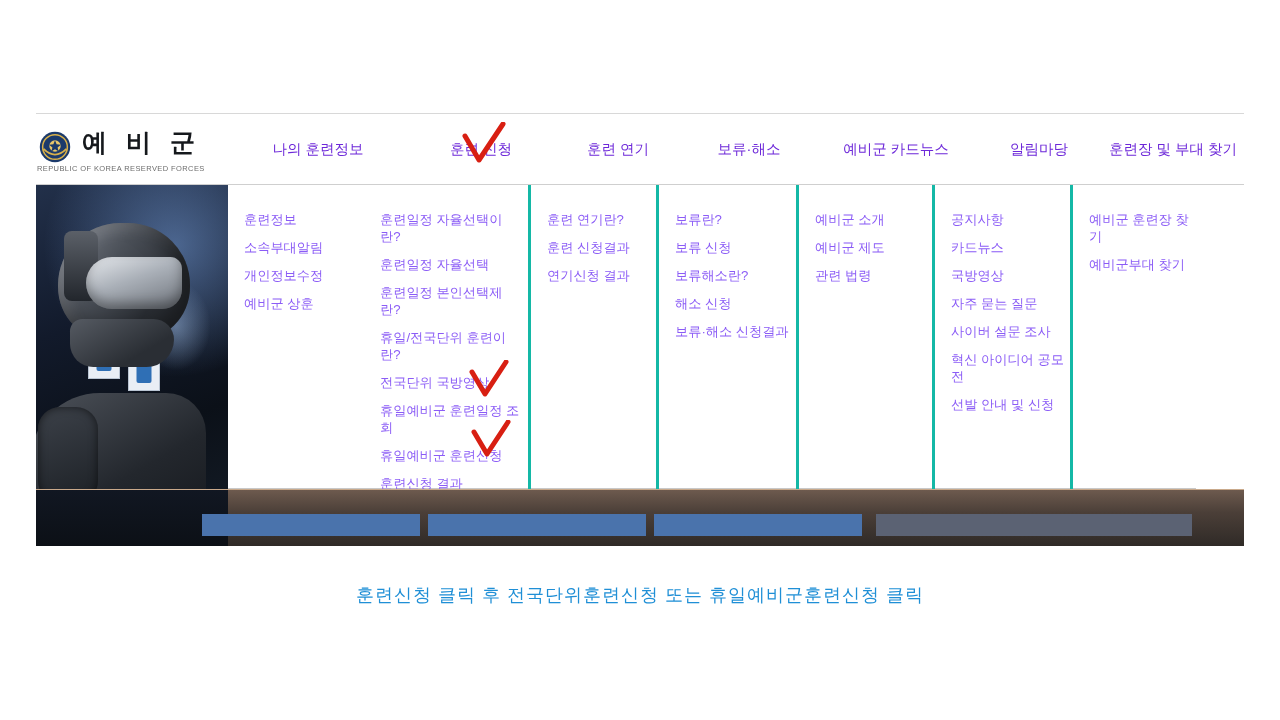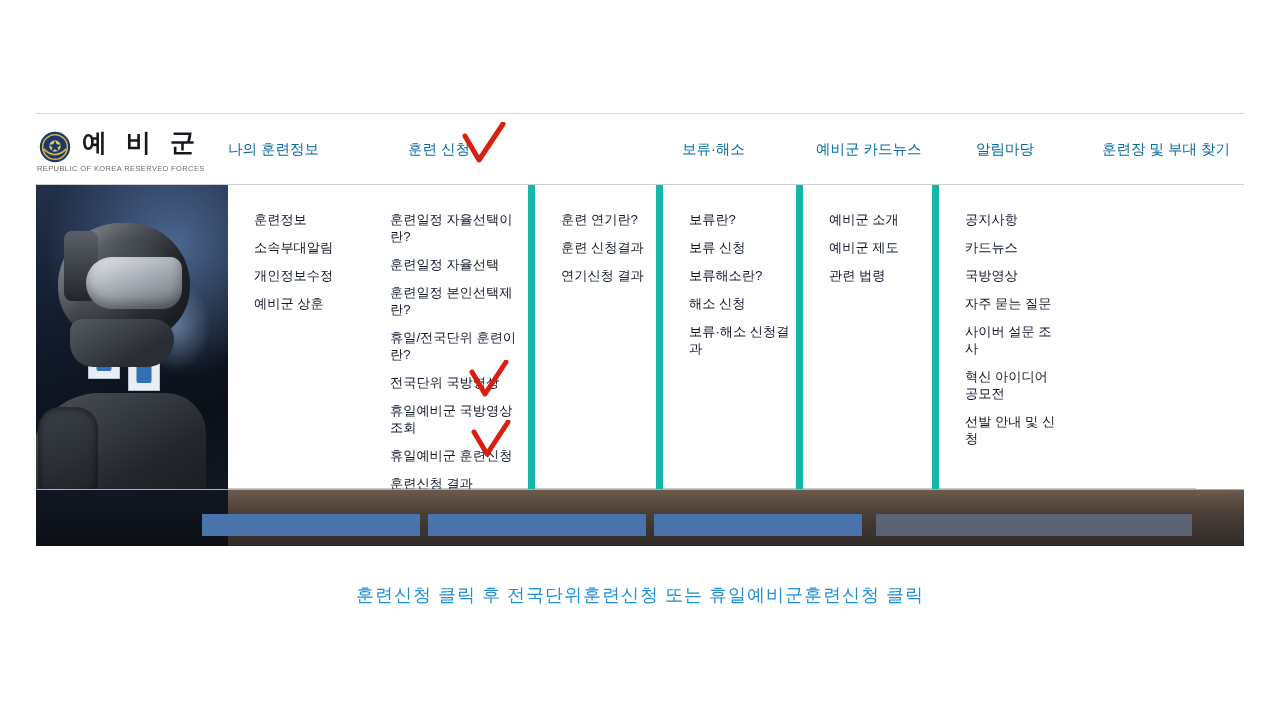--- a/index.html
+++ b/index.html
@@ -80,22 +80,22 @@
     top: 114px;
     width: 1016px;
     height: 71px;
   }
   .nav-item {
     position: absolute;
     top: 0;
     height: 71px;
     line-height: 71px;
     font-size: 14.5px;
-    color: #0369a1;
-    text-align: left;
+    color: #6d28d9;
+    text-align: center;
     white-space: nowrap;
     cursor: pointer;
   }
 
   
   .mega {
     position: absolute;
     left: 228px;
     top: 185px;
     width: 968px;
@@ -105,28 +105,28 @@
     box-sizing: border-box;
   }
   .mega-col {
     position: absolute;
     top: 0;
     height: 304px;
     box-sizing: border-box;
     padding-top: 26px;
   }
   .mega-col.divided {
-    border-left: 7px solid #14b8a6;
+    border-left: 3px solid #14b8a6;
   }
   .mega-link {
     font-size: 13.2px;
-    color: #0f172a;
+    color: #8b5cf6;
     line-height: 17px;
     margin-bottom: 11px;
-    padding-left: 26px;
+    padding-left: 16px;
     padding-right: 6px;
     cursor: pointer;
     white-space: normal;
   }
 
   
   .hero {
     position: absolute;
     left: 36px;
     top: 185px;
@@ -305,20 +305,21 @@
       <path d="M20 13 l1.7 4.2 4.5 .3 -3.5 2.9 1.2 4.4 -3.9 -2.5 -3.9 2.5 1.2 -4.4 -3.5 -2.9 4.5 -.3z" fill="#1b3a6b"></path>
       <path d="M8 22 q12 12 24 0" fill="none" stroke="#d9b14a" stroke-width="1.8"></path>
     </svg>
     <div class="brand-title">예 비 군</div>
     <div class="brand-sub">REPUBLIC OF KOREA RESERVED FORCES</div>
   </div>
 
   <div class="nav">
     <div class="nav-item" style="left:0px;width:180px;">나의 훈련정보</div>
     <div class="nav-item" style="left:180px;width:146px;">훈련 신청</div>
+    <div class="nav-item" style="left:326px;width:128px;">훈련 연기</div>
     <div class="nav-item" style="left:454px;width:134px;">보류·해소</div>
     <div class="nav-item" style="left:588px;width:160px;">예비군 카드뉴스</div>
     <div class="nav-item" style="left:748px;width:126px;">알림마당</div>
     <div class="nav-item" style="left:874px;width:142px;">훈련장 및 부대 찾기</div>
   </div>
 
   <div class="hero">
     <div class="hero-bg"></div>
     <div class="hero-glow"></div>
     <div class="hero-target" style="left:52px;top:148px;">
@@ -345,21 +346,21 @@
       <div class="mega-link">개인정보수정</div>
       <div class="mega-link">예비군 상훈</div>
     </div>
 
     <div class="mega-col" style="left:136px;width:164px;">
       <div class="mega-link">훈련일정 자율선택이란?</div>
       <div class="mega-link">훈련일정 자율선택</div>
       <div class="mega-link">훈련일정 본인선택제란?</div>
       <div class="mega-link">휴일/전국단위 훈련이란?</div>
       <div class="mega-link">전국단위 국방영상</div>
-      <div class="mega-link">휴일예비군 국방영상 조회</div>
+      <div class="mega-link">휴일예비군 훈련일정 조회</div>
       <div class="mega-link">휴일예비군 훈련신청</div>
       <div class="mega-link">훈련신청 결과</div>
     </div>
 
     <div class="mega-col divided" style="left:300px;width:128px;">
       <div class="mega-link">훈련 연기란?</div>
       <div class="mega-link">훈련 신청결과</div>
       <div class="mega-link">연기신청 결과</div>
     </div>
 
@@ -380,20 +381,24 @@
     <div class="mega-col divided" style="left:704px;width:138px;">
       <div class="mega-link">공지사항</div>
       <div class="mega-link">카드뉴스</div>
       <div class="mega-link">국방영상</div>
       <div class="mega-link">자주 묻는 질문</div>
       <div class="mega-link">사이버 설문 조사</div>
       <div class="mega-link">혁신 아이디어 공모전</div>
       <div class="mega-link">선발 안내 및 신청</div>
     </div>
 
+    <div class="mega-col divided" style="left:842px;width:126px;">
+      <div class="mega-link">예비군 훈련장 찾기</div>
+      <div class="mega-link">예비군부대 찾기</div>
+    </div>
   </div>
 
   <div class="strip">
     <div class="strip-left-dark"></div>
     <div class="strip-bar" style="left:166px;width:218px;background:#4a73ac;"></div>
     <div class="strip-bar" style="left:392px;width:218px;background:#4a73ac;"></div>
     <div class="strip-bar" style="left:618px;width:208px;background:#4a73ac;"></div>
     <div class="strip-bar" style="left:840px;width:316px;background:#5b6273;"></div>
   </div>
 

